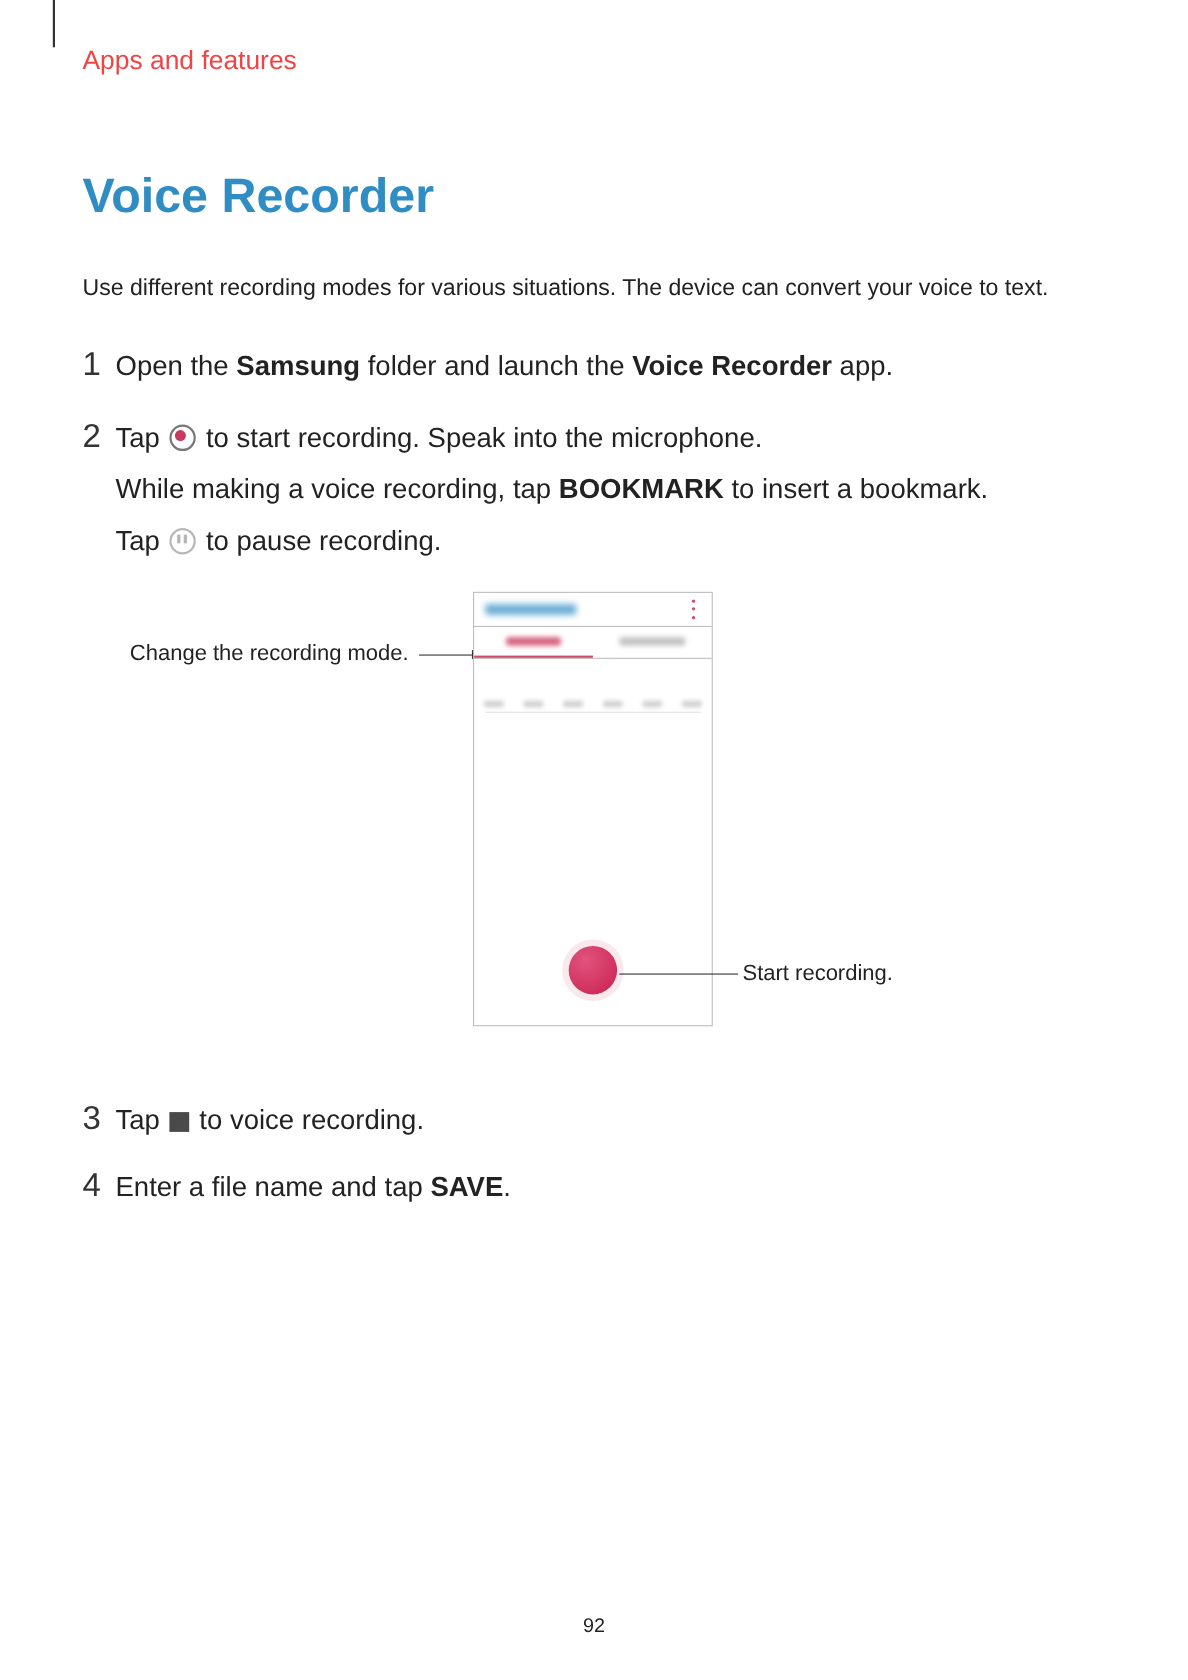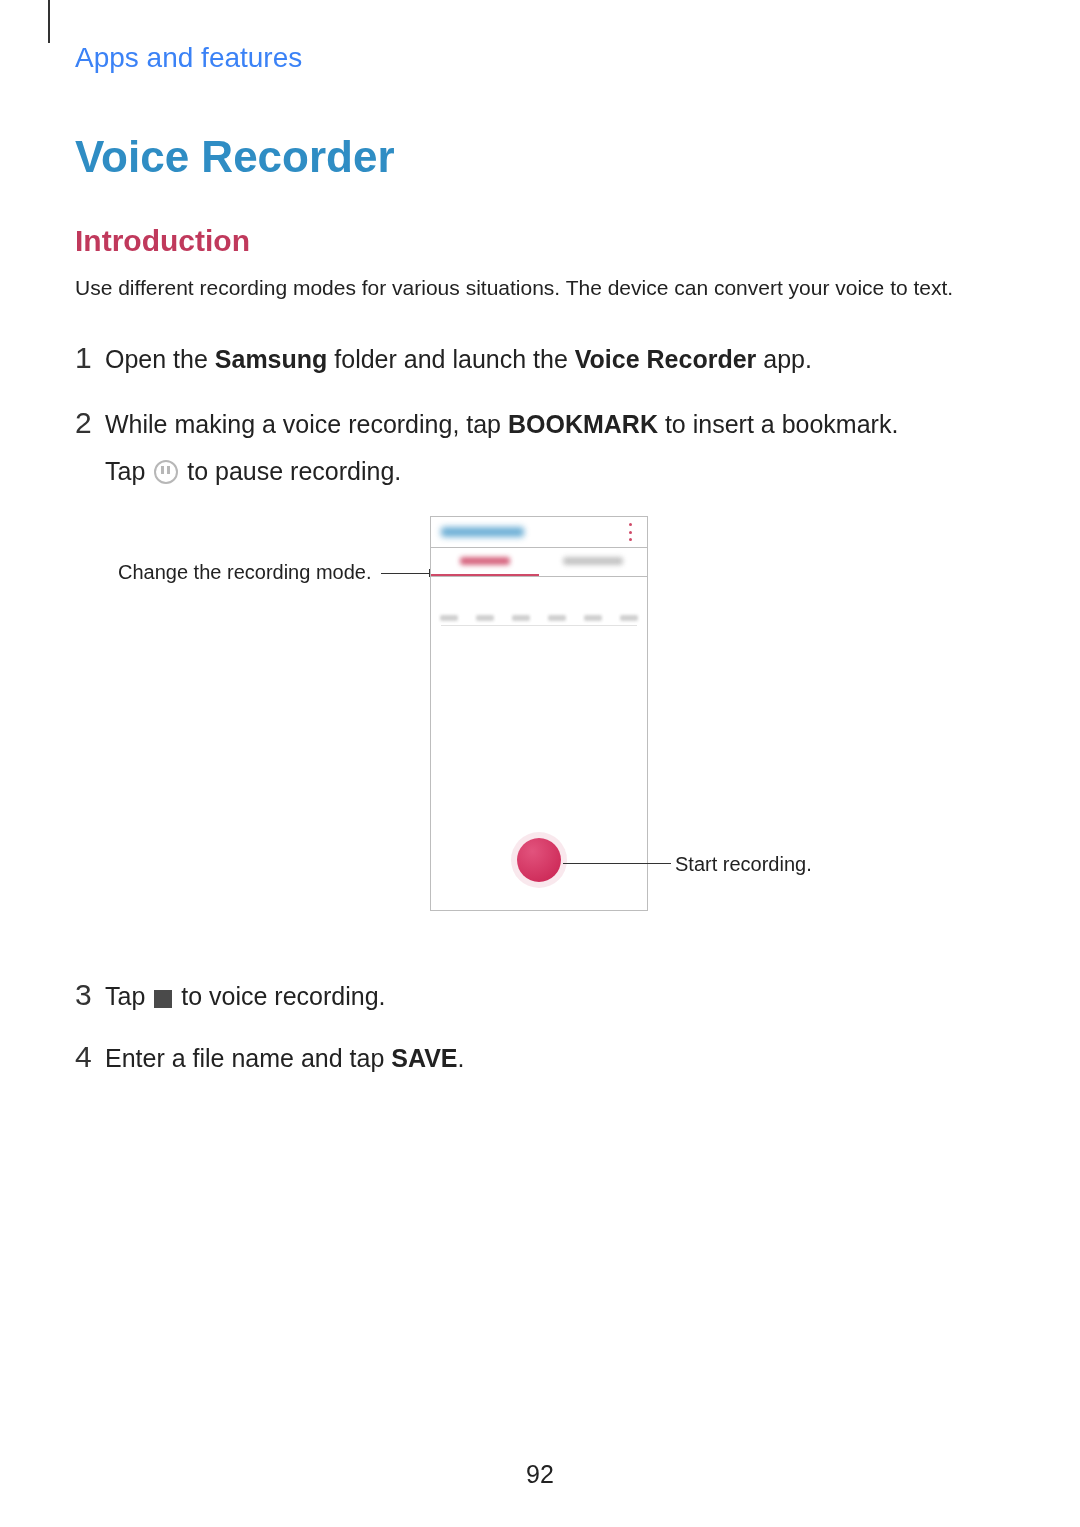--- a/index.html
+++ b/index.html
@@ -19,24 +19,24 @@
   }
   .margin-rule {
     position: absolute;
     left: 48px;
     top: 0;
     width: 0;
     height: 43px;
     border-left: 2px solid #333;
   }
   .breadcrumb {
-    font-size: 28px;
-    color: #3b82f6;
+    font-size: 24px;
+    color: #ef4444;
     margin-top: 2px;
-    margin-bottom: 58px;
+    margin-bottom: 84px;
   }
   .title {
     font-size: 44px;
     font-weight: 700;
     color: #2F8DC4;
     margin: 0 0 42px 0;
   }
   .sub-title {
     font-size: 30px;
     font-weight: 700;
@@ -242,50 +242,52 @@
     border-radius: 50%;
     background: radial-gradient(circle at 35% 30%, #e2537d, #c8204f);
     box-shadow: 0 0 0 6px rgba(200,32,79,0.10);
   }
 
   .page-num {
     position: absolute;
     left: 0; right: 0;
     bottom: 38px;
     text-align: center;
-    font-size: 25px;
+    font-size: 18px;
     color: #222;
   }
 </style>
 </head>
 <body>
 
 <div class="page">
   <div class="margin-rule"></div>
 
   <div class="breadcrumb">Apps and features</div>
 
   <h1 class="title">Voice Recorder</h1>
 
-  <h2 class="sub-title">Introduction</h2>
   <p class="intro-body">Use different recording modes for various situations. The device can convert your voice to text.</p>
 
 
   <div class="step">
     <div class="step-num">1</div>
     <div class="step-body">
       <p>
         <span>Open the </span><span class="bold">Samsung</span><span> folder and launch the </span><span class="bold">Voice Recorder</span><span> app.</span>
       </p>
     </div>
   </div>
 
   <div class="step" style="margin-top:18px;">
     <div class="step-num">2</div>
     <div class="step-body">
+      <p>
+        <span>Tap </span><span class="icon-record"></span><span> to start recording. Speak into the microphone.</span>
+      </p>
       <p>
         <span>While making a voice recording, tap </span><span class="bold">BOOKMARK</span><span> to insert a bookmark.</span>
       </p>
       <p>
         <span>Tap </span><span class="icon-pause"></span><span> to pause recording.</span>
       </p>
     </div>
   </div>
 
   <div class="figure">

